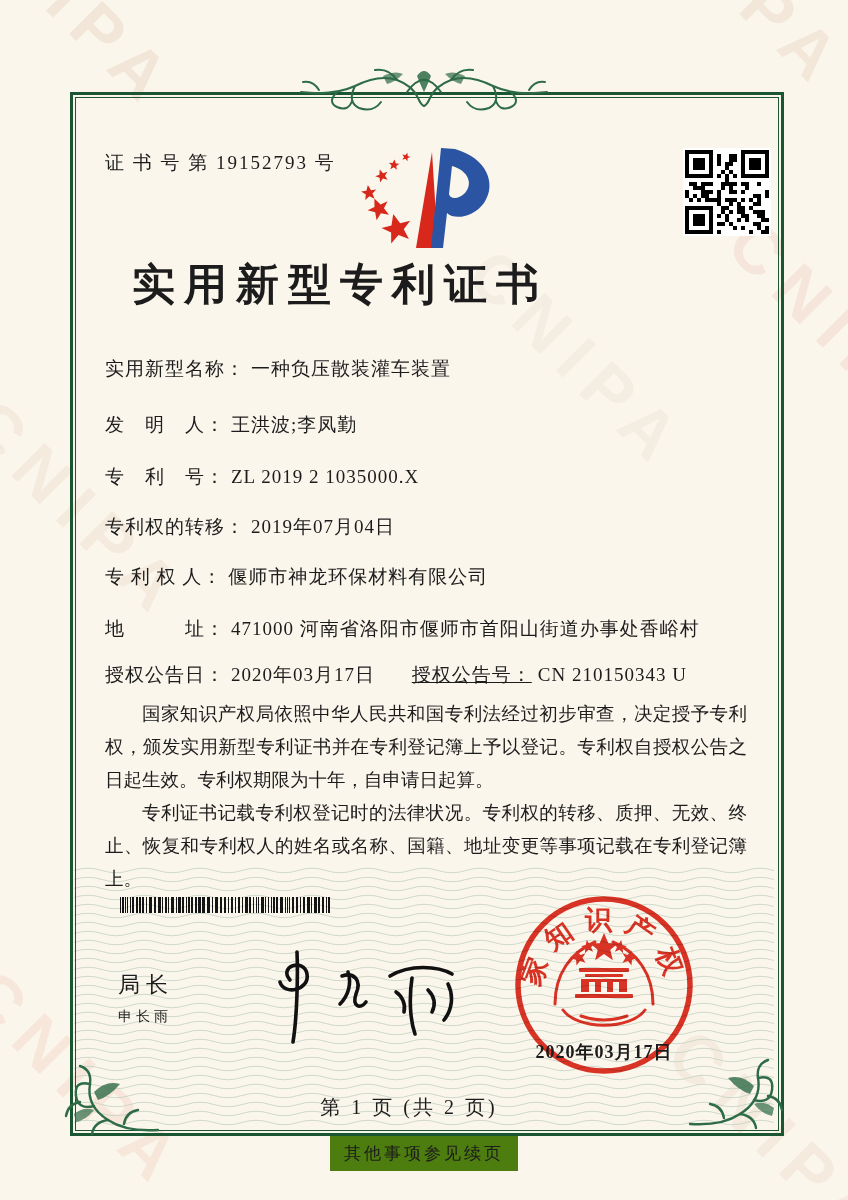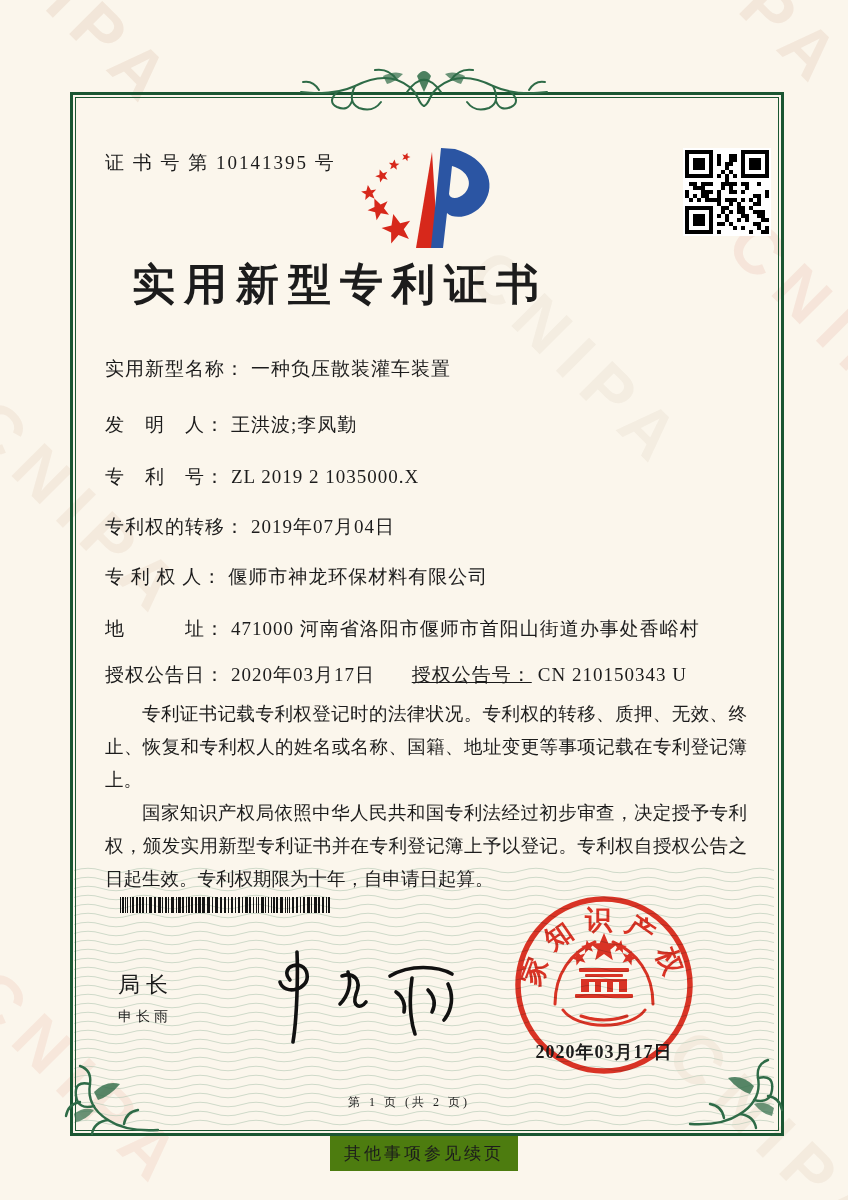--- a/index.html
+++ b/index.html
@@ -44,21 +44,21 @@
   
   .officer-title{position:absolute;left:118px;top:970px;font-size:22px;letter-spacing:6px;z-index:10;}
   .officer-name{position:absolute;left:118px;top:1008px;font-size:14px;letter-spacing:4px;z-index:10;}
   .signature{position:absolute;left:252px;top:946px;width:215px;height:100px;z-index:12;}
   
   .seal{position:absolute;left:511px;top:892px;width:186px;height:186px;z-index:25;
         mix-blend-mode:multiply;opacity:.95;}
   .seal-date{position:absolute;left:506px;top:1040px;width:196px;text-align:center;
              font-size:18px;letter-spacing:1px;z-index:30;font-weight:600;}
   
-  .page-info{position:absolute;left:0;top:1094px;width:818px;text-align:center;font-size:12px;
+  .page-info{position:absolute;left:0;top:1094px;width:818px;text-align:center;font-size:20px;
              letter-spacing:3px;z-index:10;}
   .footer-note{position:absolute;left:330px;top:1136px;background:#4d7c0f;padding:6px 14px;
                font-size:17px;letter-spacing:3px;z-index:10;}
   
   .top-ornament{position:absolute;left:297px;top:62px;width:254px;height:58px;z-index:5;}
   .corner{position:absolute;z-index:5;}
   .corner-bl{left:50px;top:1062px;width:112px;height:74px;}
   .corner-br{left:686px;top:1050px;width:112px;height:86px;transform:scaleX(-1);}
 </style>
 </head>
@@ -125,21 +125,21 @@
     <path d="M108 68 Q76 70 58 58 Q36 44 40 22 Q42 8 30 4"></path>
     <path d="M40 22 q-16 -4 -14 12 q2 14 18 10"></path>
     <path d="M58 58 q-14 2 -16 14"></path>
     <path d="M74 62 q2 -12 14 -14"></path>
     <path d="M30 40 q-12 2 -14 14"></path>
   </g>
   <path d="M44 30 Q56 18 70 22 Q60 34 48 38 Z" fill="#2E6B47" opacity=".8"></path>
   <path d="M24 52 Q34 44 44 48 Q36 58 26 60 Z" fill="#2E6B47" opacity=".7"></path>
 </svg>
 
-<div class="cert-no">证 书 号 第 10141395 号</div>
+<div class="cert-no">证 书 号 第 19152793 号</div>
 
 <svg class="logo" viewBox="0 0 145 108" xmlns="http://www.w3.org/2000/svg">
   <g fill="#D7281B">
     <path d="M0,-10 L2.9,-3.1 L9.5,-3.1 L4.2,1.2 L5.9,8.1 L0,4 L-5.9,8.1 L-4.2,1.2 L-9.5,-3.1 L-2.9,-3.1 Z" transform="translate(41,83) scale(1.55) rotate(-14)"></path>
     <path d="M0,-10 L2.9,-3.1 L9.5,-3.1 L4.2,1.2 L5.9,8.1 L0,4 L-5.9,8.1 L-4.2,1.2 L-9.5,-3.1 L-2.9,-3.1 Z" transform="translate(23,63) scale(1.15) rotate(-24)"></path>
     <path d="M0,-10 L2.9,-3.1 L9.5,-3.1 L4.2,1.2 L5.9,8.1 L0,4 L-5.9,8.1 L-4.2,1.2 L-9.5,-3.1 L-2.9,-3.1 Z" transform="translate(13,47) scale(.8) rotate(-8)"></path>
     <path d="M0,-10 L2.9,-3.1 L9.5,-3.1 L4.2,1.2 L5.9,8.1 L0,4 L-5.9,8.1 L-4.2,1.2 L-9.5,-3.1 L-2.9,-3.1 Z" transform="translate(26,30) scale(.68) rotate(-20)"></path>
     <path d="M0,-10 L2.9,-3.1 L9.5,-3.1 L4.2,1.2 L5.9,8.1 L0,4 L-5.9,8.1 L-4.2,1.2 L-9.5,-3.1 L-2.9,-3.1 Z" transform="translate(38,19) scale(.56) rotate(6)"></path>
     <path d="M0,-10 L2.9,-3.1 L9.5,-3.1 L4.2,1.2 L5.9,8.1 L0,4 L-5.9,8.1 L-4.2,1.2 L-9.5,-3.1 L-2.9,-3.1 Z" transform="translate(50,11) scale(.45) rotate(18)"></path>
     <path d="M76 6 L60 102 L82 102 Z"></path>
@@ -372,22 +372,22 @@
 </div>
 <div class="row" style="top:616px">
   <span class="lbl">地　　　址：</span><span class="val">471000 河南省洛阳市偃师市首阳山街道办事处香峪村</span>
 </div>
 <div class="row" style="top:662px">
   <span class="lbl">授权公告日：</span><span class="val">2020年03月17日</span>
   <span class="lbl lbl2">授权公告号：</span><span class="val">CN 210150343 U</span>
 </div>
 
 <div class="body-text">
+  <p>国家知识产权局依照中华人民共和国专利法经过初步审查，决定授予专利权，颁发实用新型专利证书并在专利登记簿上予以登记。专利权自授权公告之日起生效。专利权期限为十年，自申请日起算。</p>
   <p>专利证书记载专利权登记时的法律状况。专利权的转移、质押、无效、终止、恢复和专利权人的姓名或名称、国籍、地址变更等事项记载在专利登记簿上。</p>
-  <p>国家知识产权局依照中华人民共和国专利法经过初步审查，决定授予专利权，颁发实用新型专利证书并在专利登记簿上予以登记。专利权自授权公告之日起生效。专利权期限为十年，自申请日起算。</p>
 </div>
 
 <svg class="barcode" id="barcode-svg" viewBox="0 0 216 16" preserveAspectRatio="none" xmlns="http://www.w3.org/2000/svg">
     <rect x="0" y="0" width="1" height="16" fill="#141414"></rect>
     <rect x="2" y="0" width="2" height="16" fill="#141414"></rect>
     <rect x="5" y="0" width="1" height="16" fill="#141414"></rect>
     <rect x="7" y="0" width="1" height="16" fill="#141414"></rect>
     <rect x="10" y="0" width="1" height="16" fill="#141414"></rect>
     <rect x="12" y="0" width="2" height="16" fill="#141414"></rect>
     <rect x="16" y="0" width="2" height="16" fill="#141414"></rect>

